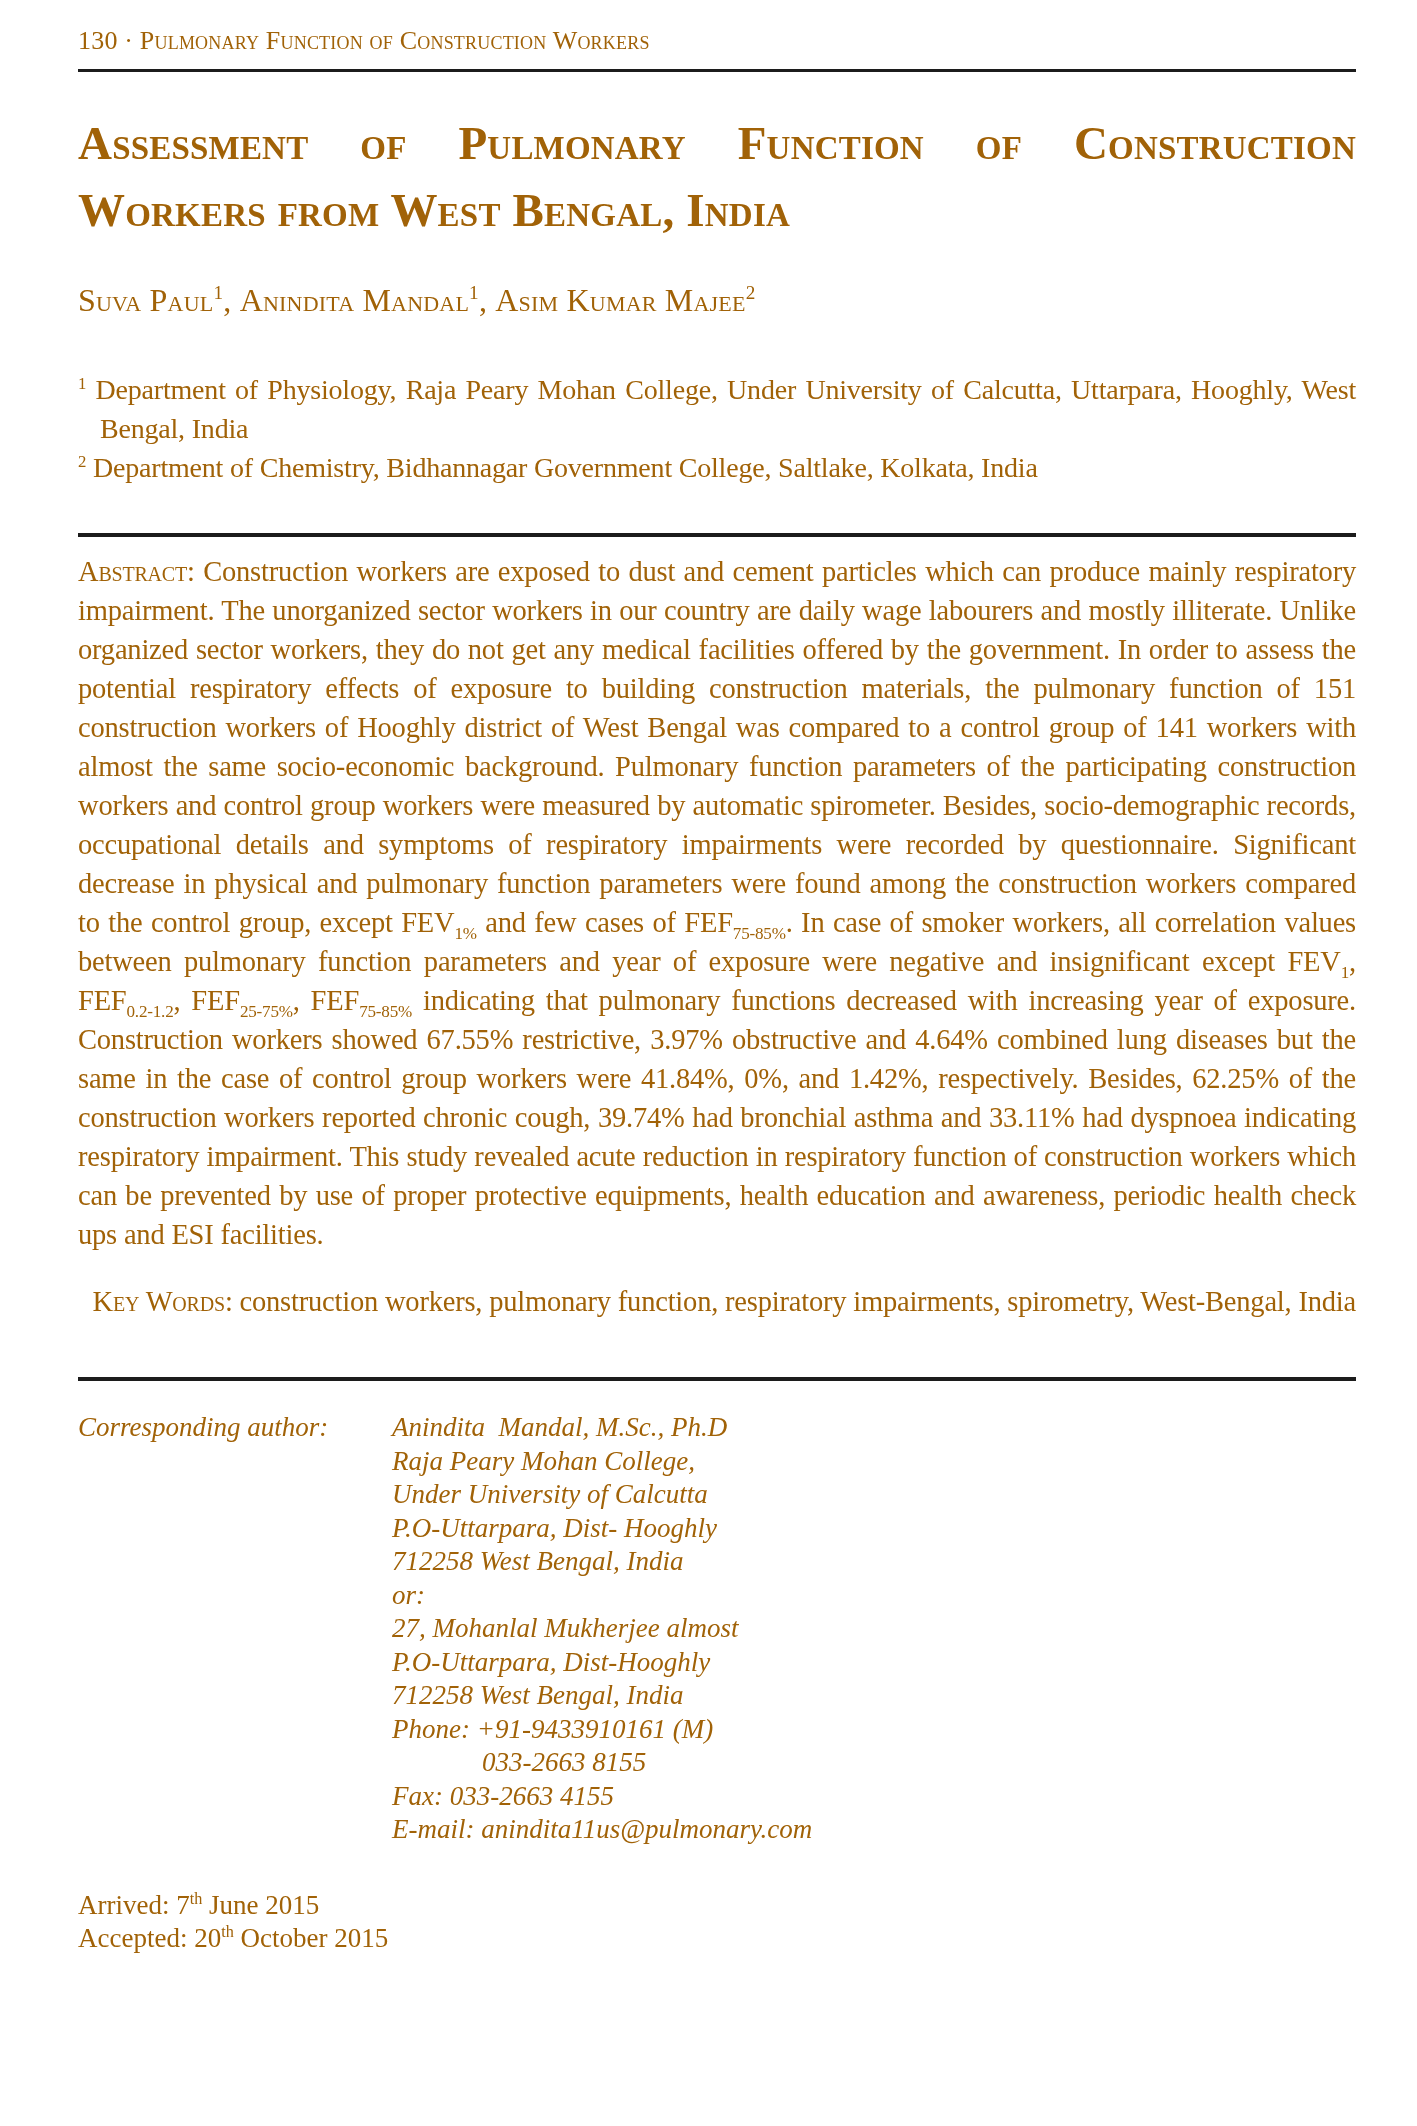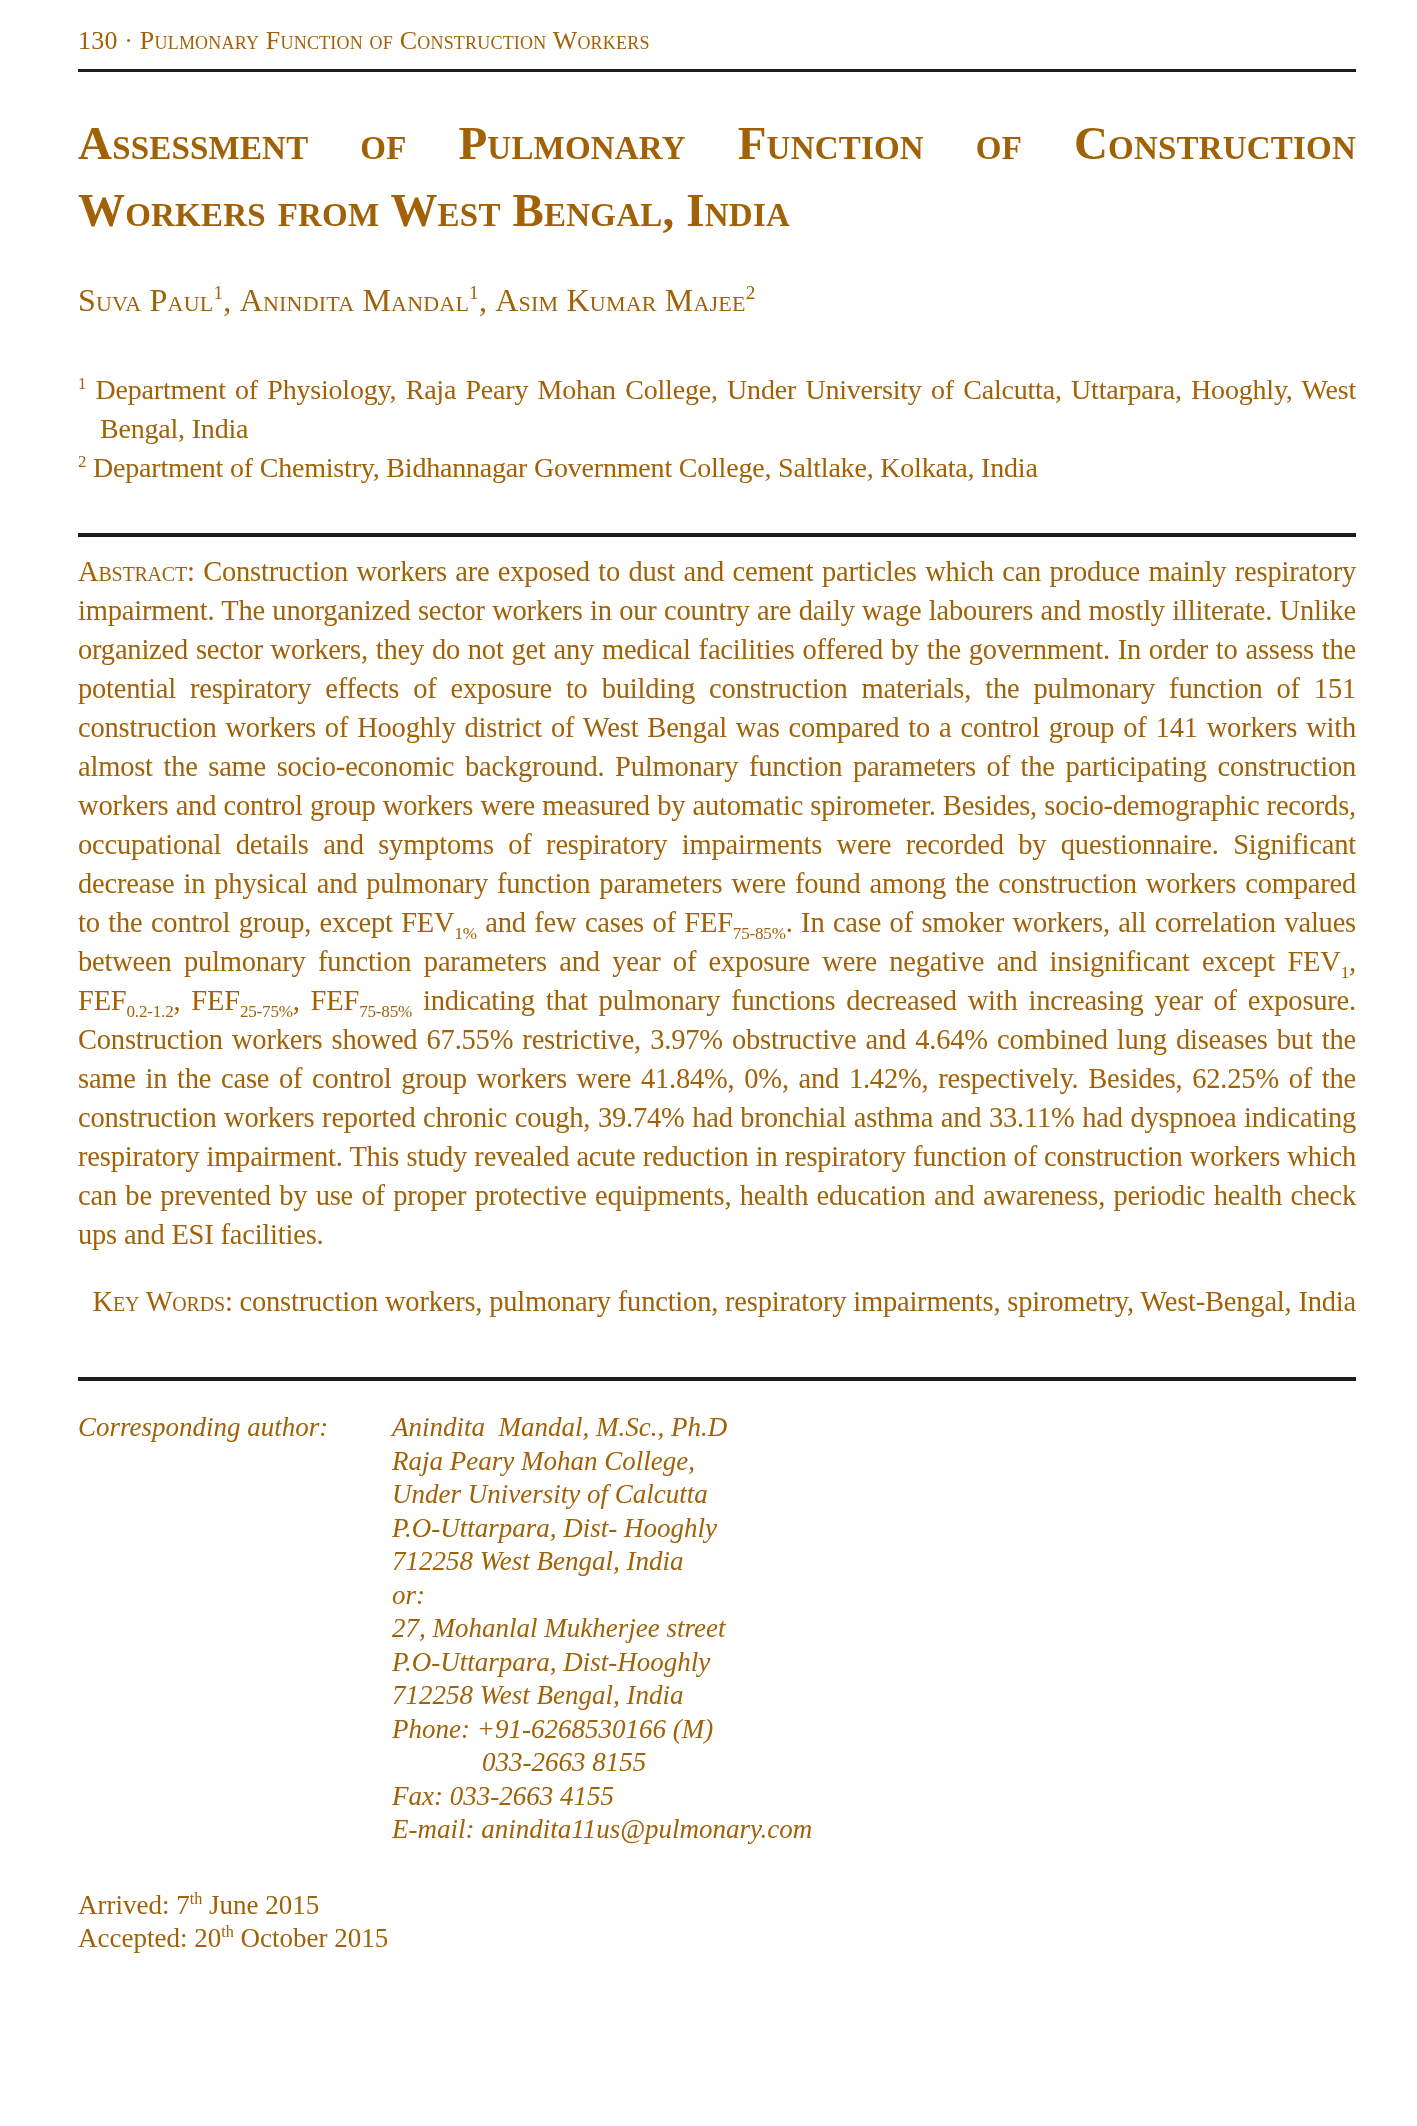--- a/index.html
+++ b/index.html
@@ -111,24 +111,24 @@
 
   <div class="corresponding">
     <div class="ca-label">Corresponding author:</div>
     <div class="ca-lines">
         <div class="ca-line">Anindita  Mandal, M.Sc., Ph.D</div>
         <div class="ca-line">Raja Peary Mohan College,</div>
         <div class="ca-line">Under University of Calcutta</div>
         <div class="ca-line">P.O-Uttarpara, Dist- Hooghly</div>
         <div class="ca-line">712258 West Bengal, India</div>
         <div class="ca-line">or:</div>
-        <div class="ca-line">27, Mohanlal Mukherjee street</div>
+        <div class="ca-line">27, Mohanlal Mukherjee almost</div>
         <div class="ca-line">P.O-Uttarpara, Dist-Hooghly</div>
         <div class="ca-line">712258 West Bengal, India</div>
-        <div class="ca-line">Phone: +91-6268530166 (M)</div>
+        <div class="ca-line">Phone: +91-9433910161 (M)</div>
         <div class="ca-line indent">033-2663 8155</div>
         <div class="ca-line">Fax: 033-2663 4155</div>
         <div class="ca-line">E-mail: anindita11us@pulmonary.com</div>
       </div>
   </div>
 
   <div class="dates">
     <div><span>Arrived: 7</span><span class="sup">th</span><span> June 2015</span></div>
     <div><span>Accepted: 20</span><span class="sup">th</span><span> October 2015</span></div>
   </div>

